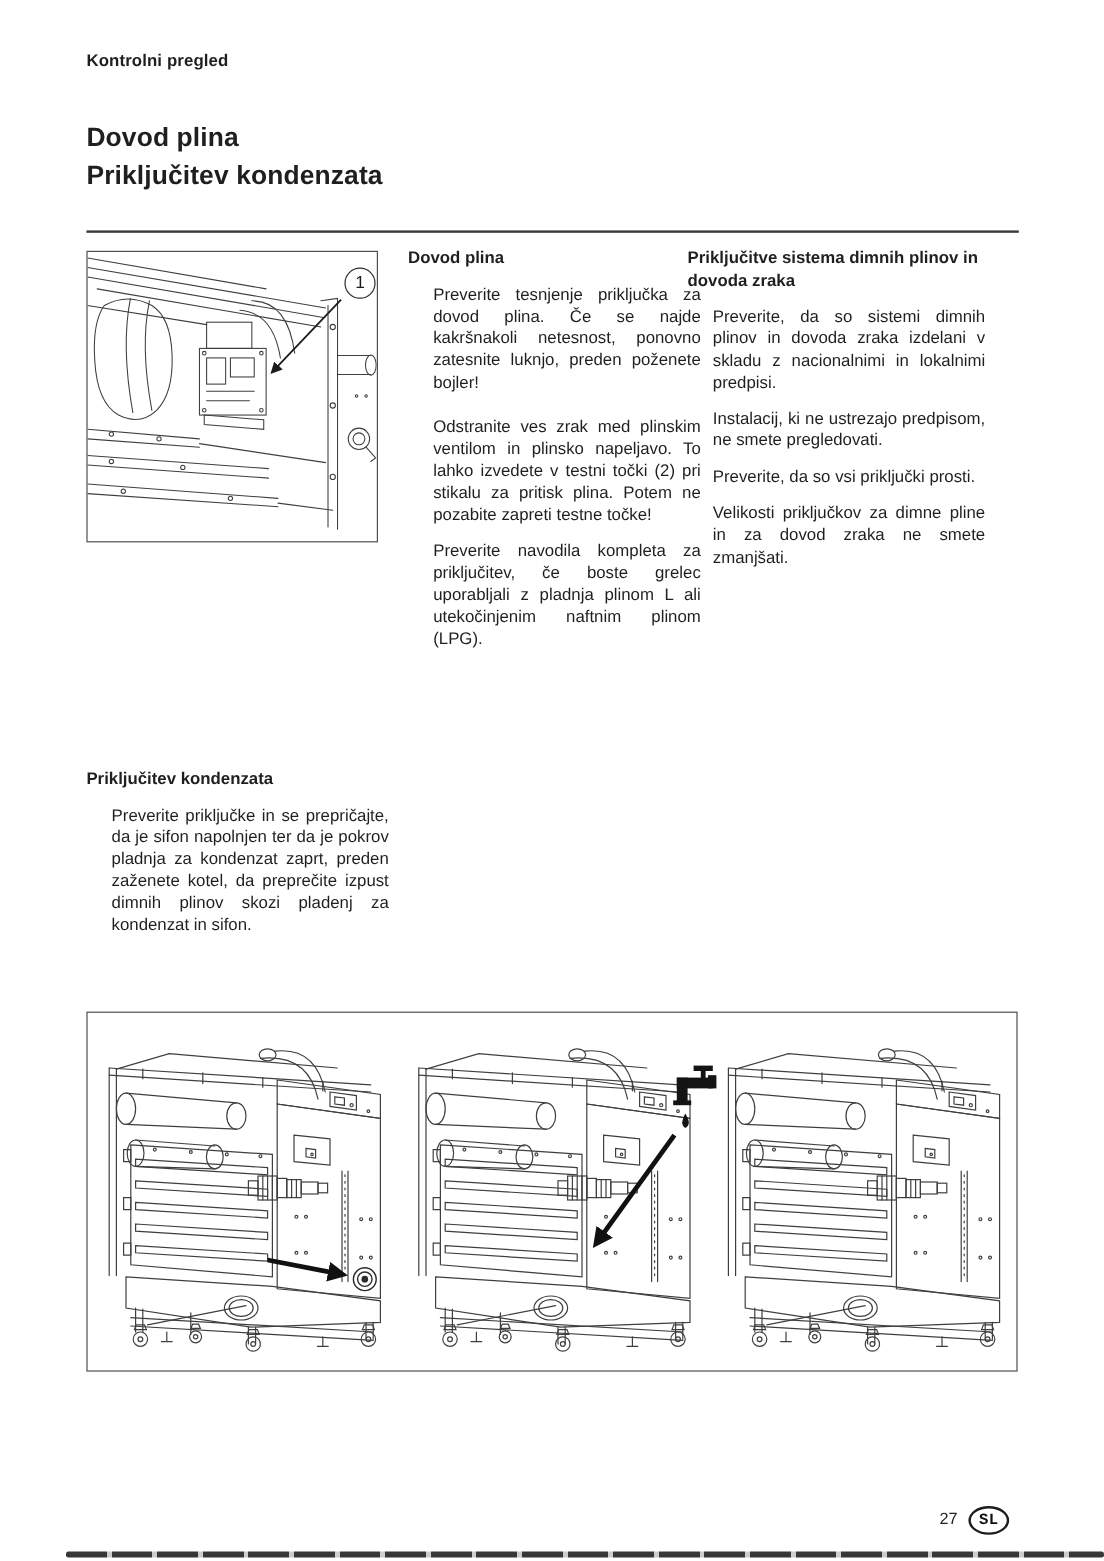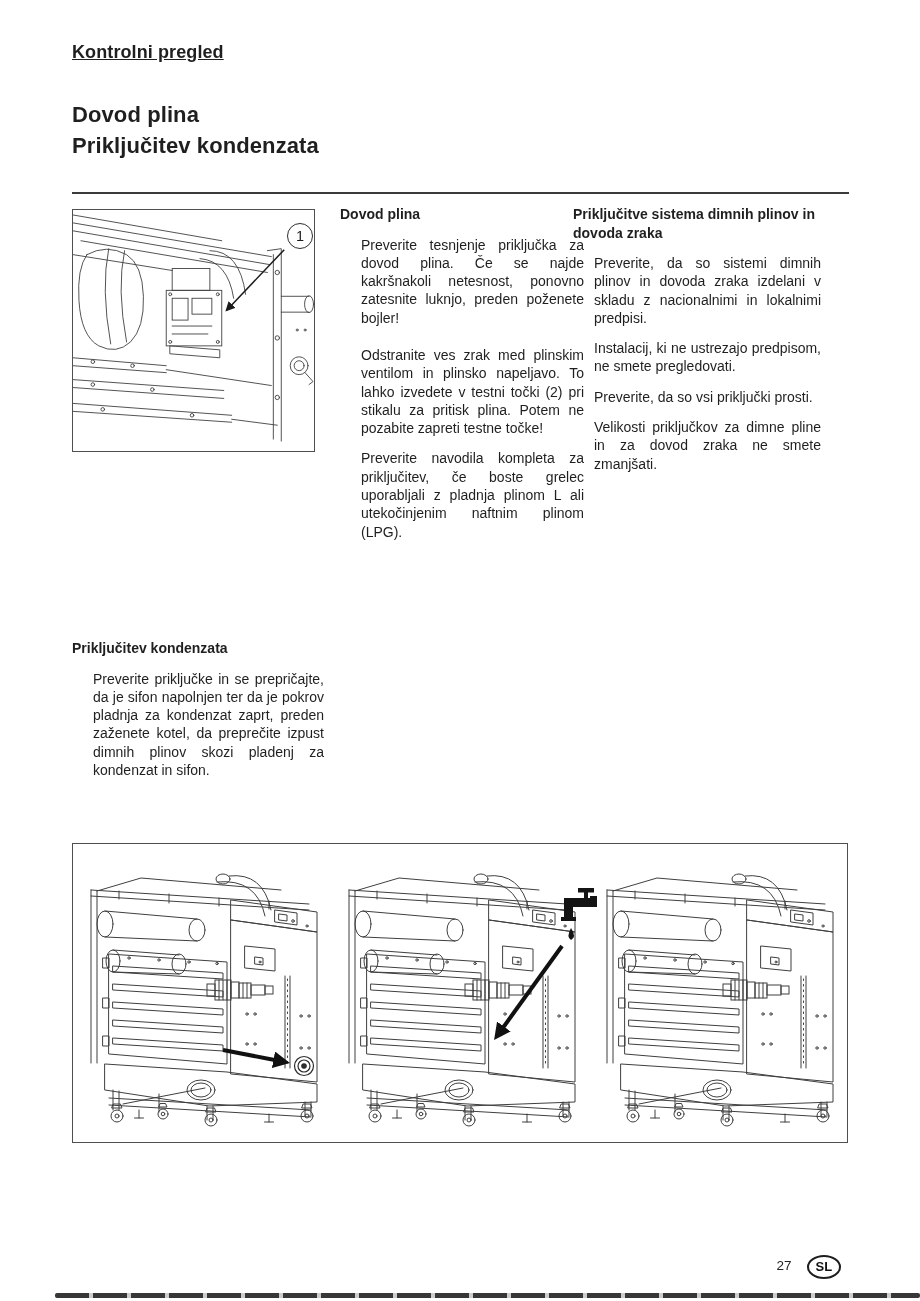--- a/index.html
+++ b/index.html
@@ -4,21 +4,21 @@
 <style>
   html,body{margin:0;padding:0;}
   body{
     width:920px;height:1301px;position:relative;background:#ffffff;
     font-family:"Liberation Sans", sans-serif;color:#1f1f1f;
     -webkit-font-smoothing:antialiased;overflow:hidden;
   }
   .abs{position:absolute;}
 
   
-  .doc-header{left:72px;top:42px;font-size:18px;font-weight:700;letter-spacing:.1px;text-decoration:underline;}
+  .doc-header{left:72px;top:42px;font-size:14px;font-weight:700;letter-spacing:.1px;}
   .doc-title{left:72px;top:99px;font-size:22px;font-weight:700;line-height:31px;letter-spacing:.1px;}
   .title-rule{left:72px;top:192px;width:777px;height:2px;background:#3a3a3a;}
 
   
   .col{font-size:14px;line-height:18.3px;}
   .col h3{margin:0 0 2px 0;font-size:14px;line-height:18.5px;font-weight:700;}
   .col p{margin:12px;text-align:justify;}
   .col .body{padding-left:9px;}
   .gap-before{margin-top:19px !important;}
 
@@ -32,25 +32,25 @@
   .fig-bottom{left:72px;top:843px;width:776px;height:300px;border:1px solid #4f4f4f;box-sizing:border-box;}
   .fig svg{display:block;}
 
   .callout{
     position:absolute;left:214px;top:13px;width:26px;height:26px;border:1.7px solid #2e2e2e;
     border-radius:50%;background:#fff;text-align:center;line-height:25px;font-size:14.5px;color:#1c1c1c;
     box-sizing:border-box;
   }
 
   
-  .page-number{left:770px;top:1258px;width:28px;text-align:center;font-size:13.5px;color:#222;}
+  .page-number{left:770px;top:1258px;width:28px;text-align:right;font-size:13.5px;color:#222;}
   .lang-badge{
     left:807px;top:1255px;width:34px;height:24px;border:2.2px solid #1d1d1d;border-radius:50%;
     box-sizing:border-box;text-align:center;font-size:13px;font-weight:700;line-height:20px;
-    letter-spacing:.3px;color:#111;background:#fff;
+    letter-spacing:.3px;color:#111;background:#fff;font-family:Liberation Mono, monospace;
   }
 
   
   .scan-bar{
     left:55px;top:1293px;width:865px;height:5px;border-radius:2px;
     background:repeating-linear-gradient(90deg,#262626 0 34px,rgba(38,38,38,.25) 34px 38px);
     opacity:.92;
   }
 </style>
 </head>

